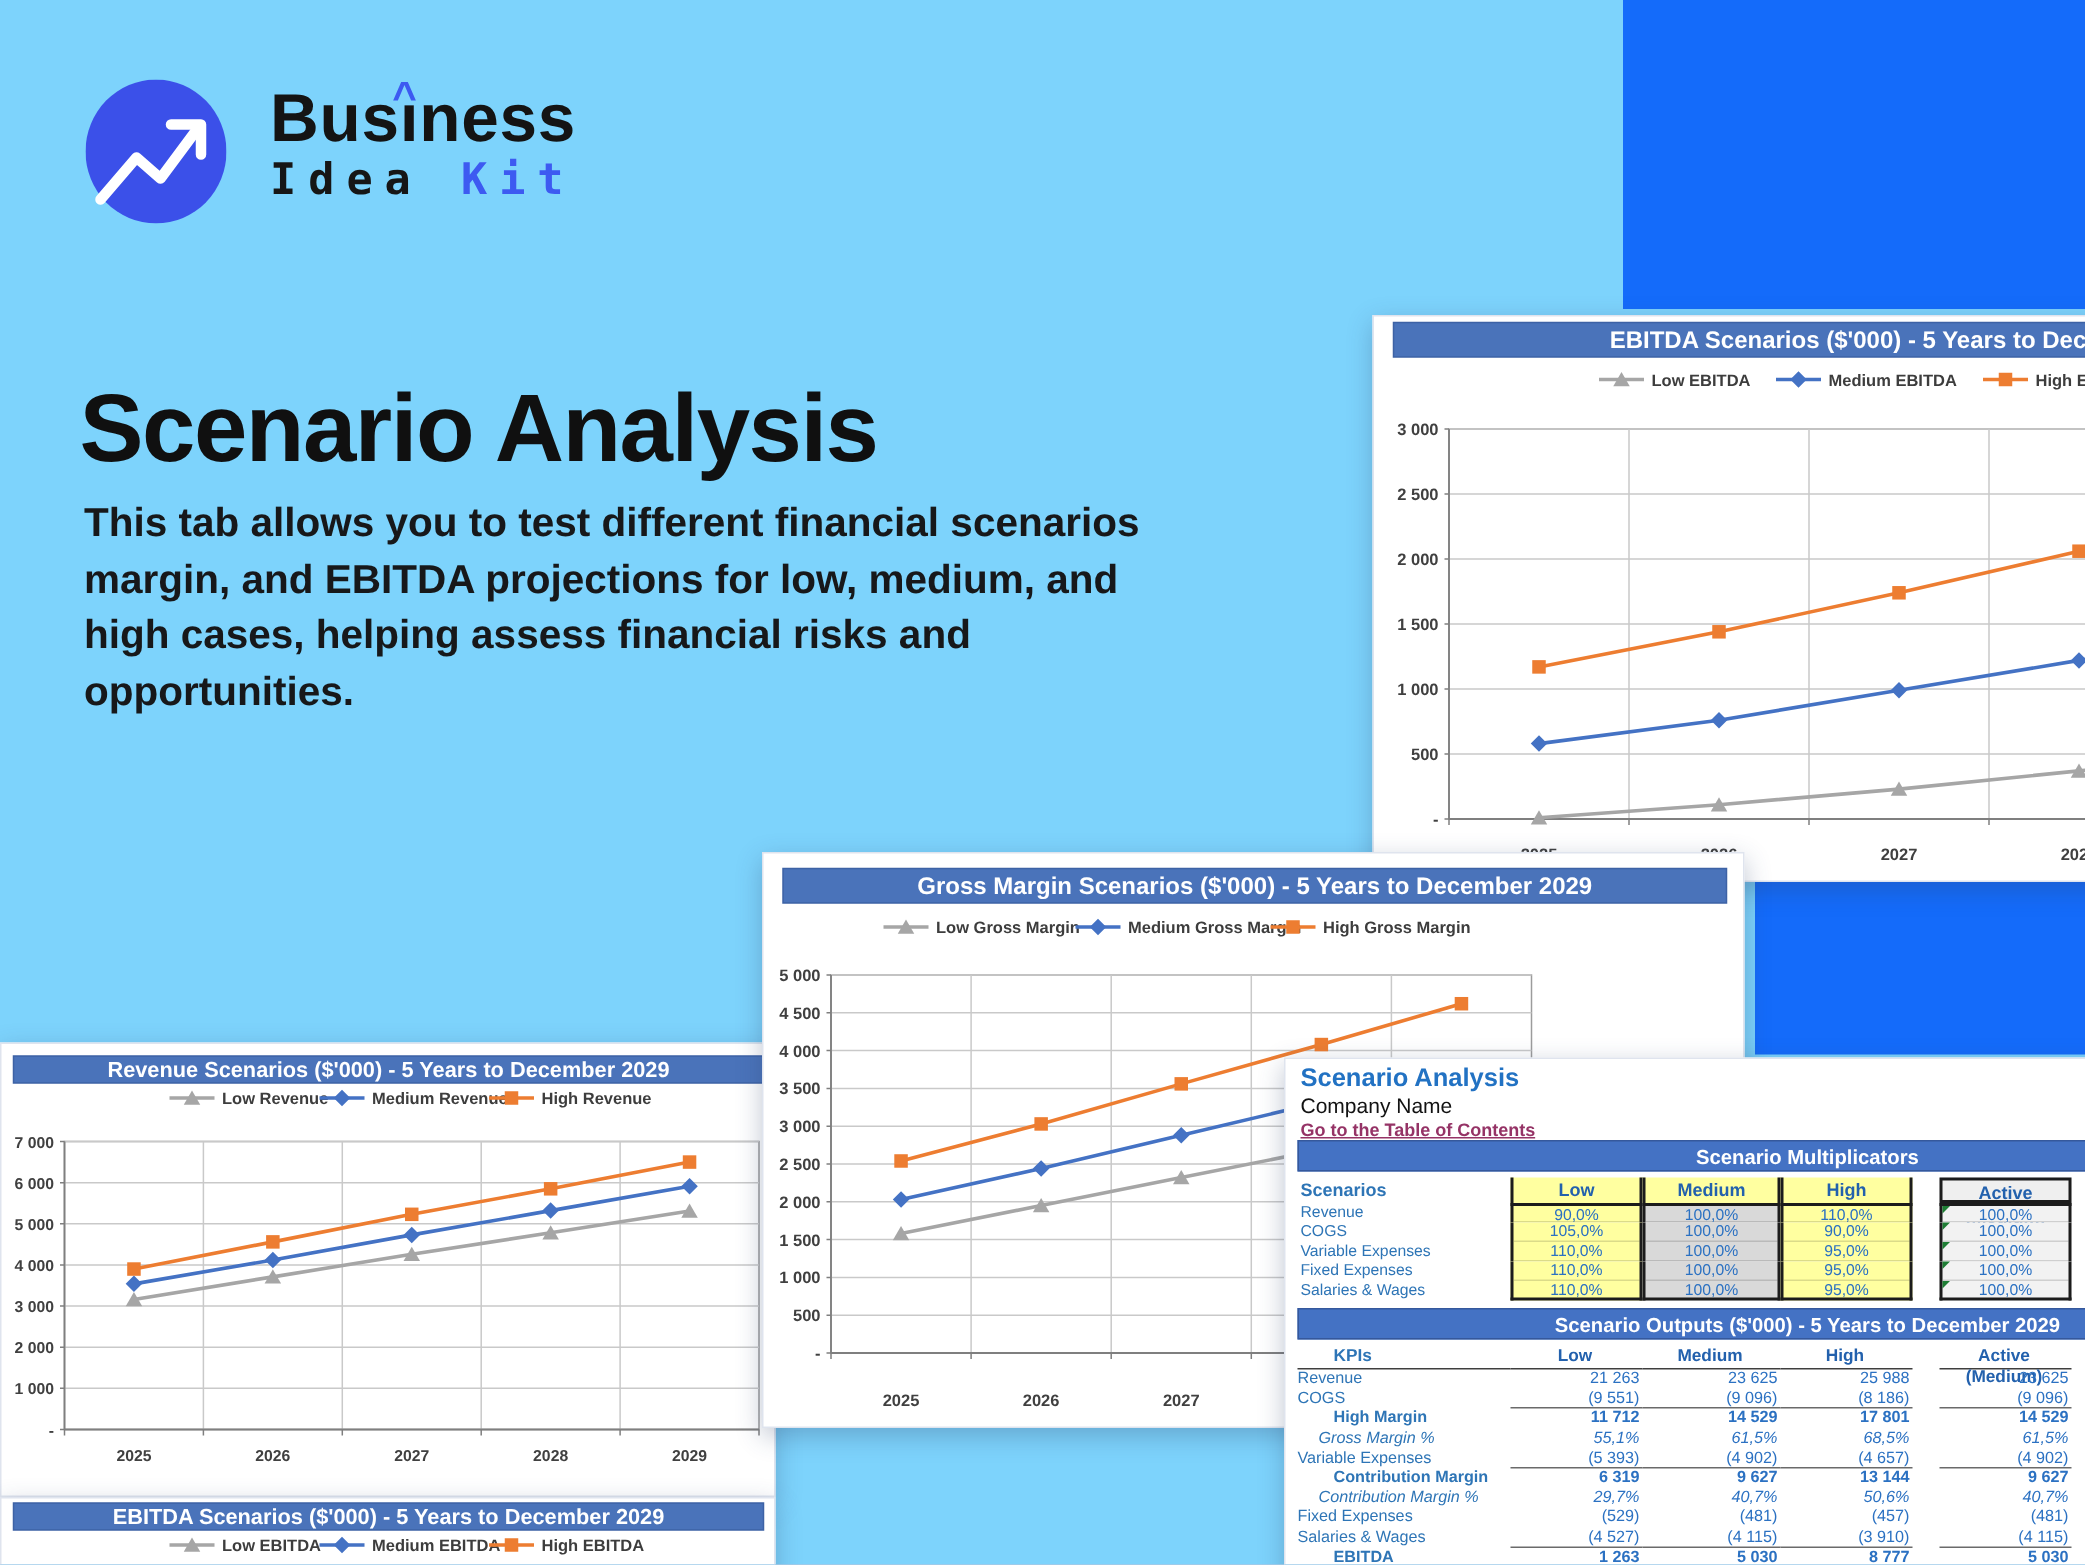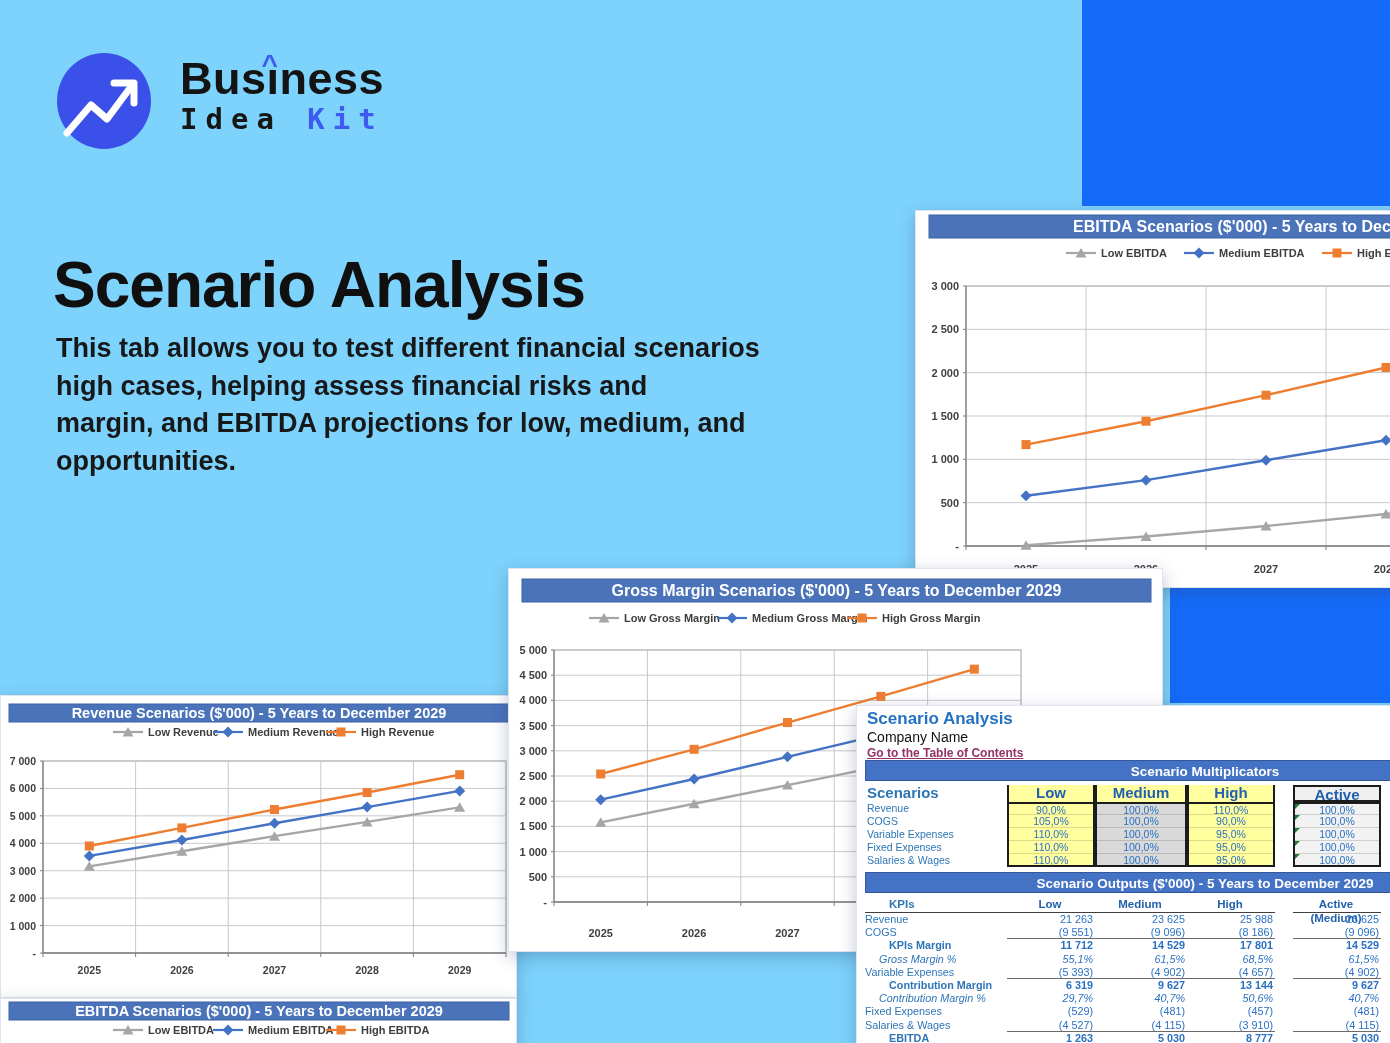--- a/index.html
+++ b/index.html
@@ -42,21 +42,21 @@
   #sheet-link{left:10px;top:40px;font-size:12px;font-weight:bold;color:#953366;
               text-decoration:underline;cursor:pointer;}
   .sheet-bar{left:8px;width:680px;height:21px;background:#4472c4;color:#fff;
              font-size:13.5px;font-weight:bold;text-align:center;line-height:21px;
              border:1px solid #35589c;}
   #sheet-bar1{top:54px;} #sheet-bar2{top:166px;}
   .grid{display:grid;grid-template-columns:142px 88px 92px 88px 18px 88px;}
   #mult-table{left:8px;top:79px;}
   #out-table{left:8px;top:191px;}
   .mcell{height:13px;line-height:13px;font-size:10.5px;text-align:center;color:#2b71c2;}
-  .mhead{height:17px;line-height:16px;font-size:15px;font-weight:bold;color:#2361ad;}
+  .mhead{height:17px;line-height:16px;font-size:12px;font-weight:bold;color:#2361ad;}
   .mlabel{text-align:left;color:#2e75b6;padding-left:2px;}
   .yellow{background:#ffffa0;border-left:2px solid #1c1c1c;border-right:2px solid #1c1c1c;}
   .grayc {background:#d9d9d9;border-left:2px solid #1c1c1c;border-right:2px solid #1c1c1c;}
   .activc{background:#f2f2f2;border-left:2px solid #1c1c1c;border-right:2px solid #1c1c1c;position:relative;}
   .activh{background:#efefef;border:2px solid #1c1c1c;}
   .btop{border-top:2px solid #1c1c1c;} .bbot{border-bottom:2px solid #1c1c1c;}
   .rowsep{box-shadow:inset 0 -1px 0 rgba(0,0,0,.14);}
   .tri::before{content:"";position:absolute;left:0;top:0;width:0;height:0;
                border-top:5px solid #1e7e34;border-right:5px solid transparent;}
   .ocell{height:13.2px;line-height:13.2px;font-size:10.8px;color:#2b71c2;text-align:right;padding-right:2px;}
@@ -83,22 +83,22 @@
     </svg>
     <div id="logo-text">
       <div id="logo-line1"><span>Bus</span><span class="iwrap"><span>ı</span><span class="caret">^</span></span><span>ness</span></div>
       <div id="logo-line2"><span>Idea </span><span id="logo-kit">Kit</span></div>
     </div>
   </div>
 
   <h1 id="hero-title">Scenario Analysis</h1>
   <div id="hero-desc">
       <div>This tab allows you to test different financial scenarios</div>
+      <div>margin, and EBITDA projections for low, medium, and</div>
       <div>high cases, helping assess financial risks and</div>
-      <div>margin, and EBITDA projections for low, medium, and</div>
       <div>opportunities.</div>
     </div>
 
   <div class="panel" id="ebitda-panel">
       <div id="ebitda-chart"><svg width="720" height="378">
           <rect x="13" y="4" width="694" height="23" fill="#4a73ba" stroke="#3d62a5"></rect>
           <text x="360" y="21.259999999999998" font-size="16" text-anchor="middle" font-weight="bold" fill="#ffffff" font-family="&quot;Liberation Sans&quot;,sans-serif">EBITDA Scenarios ($'000) - 5 Years to December 2029</text>
           <line x1="150" y1="42" x2="180" y2="42" stroke="#a6a6a6" stroke-width="2.2"></line>
           <path d="M165,37 L170.5,46.5 L159.5,46.5 Z" fill="#a6a6a6"></path>
           <text x="185" y="46" font-size="11" text-anchor="start" font-weight="bold" fill="#3d3d3d" font-family="&quot;Liberation Sans&quot;,sans-serif">Low EBITDA</text>
@@ -395,21 +395,21 @@
         <div class="ocell">23 625</div>
         <div class="ocell">25 988</div>
         <div class="ocell"></div>
         <div class="ocell">23 625</div>
         <div class="ocell olabel">COGS</div>
         <div class="ocell sumline">(9 551)</div>
         <div class="ocell sumline">(9 096)</div>
         <div class="ocell sumline">(8 186)</div>
         <div class="ocell"></div>
         <div class="ocell sumline">(9 096)</div>
-        <div class="ocell olabel obold">KPIs Margin</div>
+        <div class="ocell olabel obold">High Margin</div>
         <div class="ocell obold">11 712</div>
         <div class="ocell obold">14 529</div>
         <div class="ocell obold">17 801</div>
         <div class="ocell"></div>
         <div class="ocell obold">14 529</div>
         <div class="ocell olabel oital indent">Gross Margin %</div>
         <div class="ocell oital">55,1%</div>
         <div class="ocell oital">61,5%</div>
         <div class="ocell oital">68,5%</div>
         <div class="ocell"></div>

